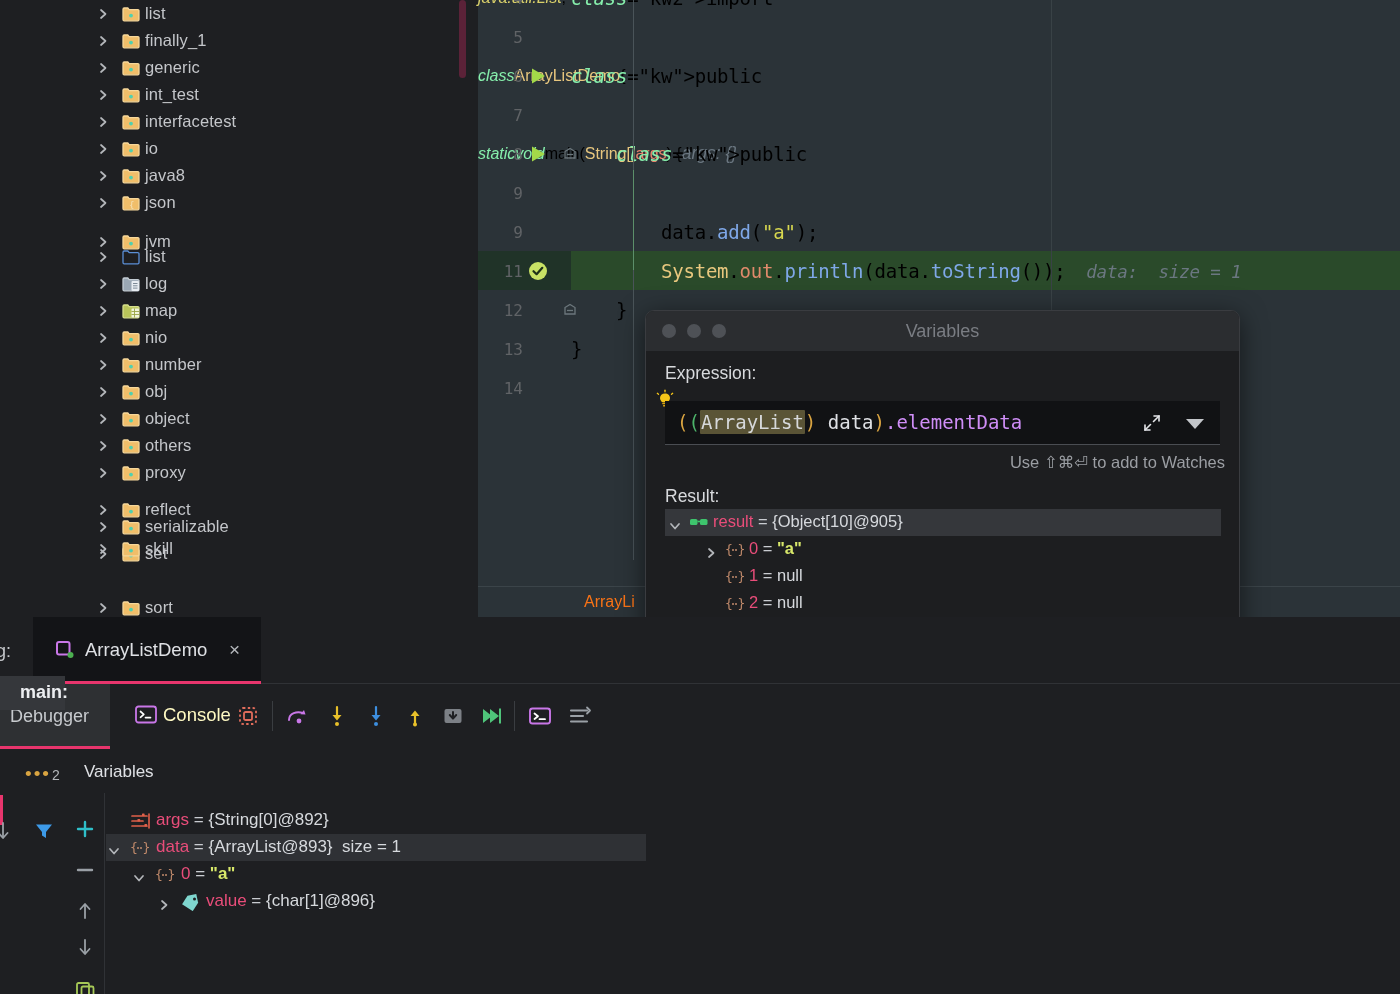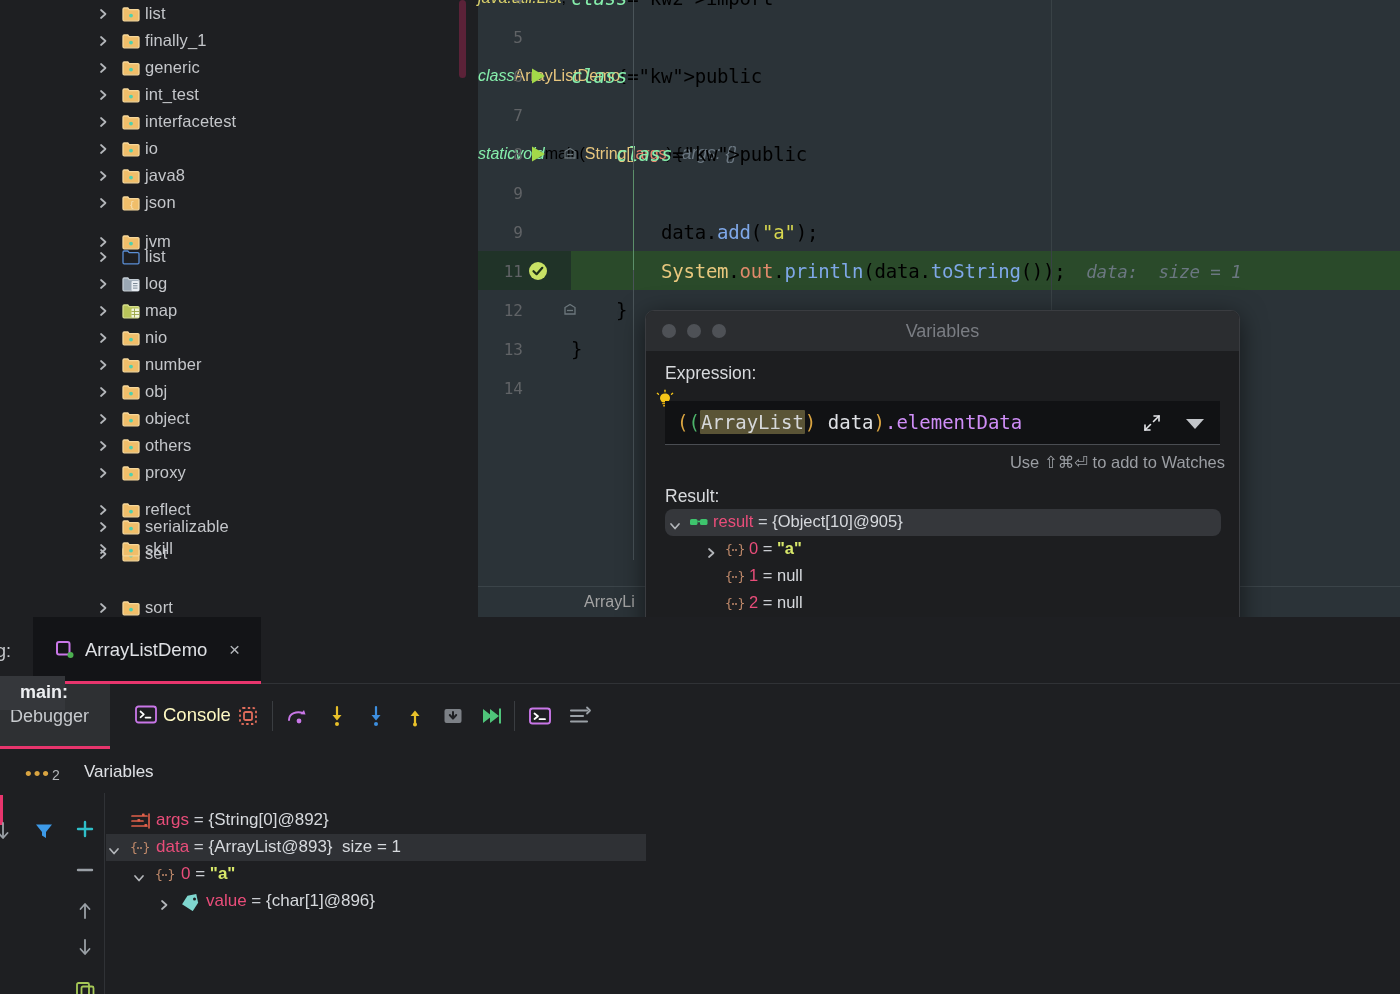--- a/index.html
+++ b/index.html
@@ -90,21 +90,21 @@
   .field { color: #e08a6b; }
   .param { color: #e8836b; }
   .hint { color: #6b7781; font-style: italic; font-size: 17.5px; }
 
   #editor-breadcrumb {
     position: absolute; left: 478px; top: 586px; width: 922px; height: 31px;
     background: #2b3338; border-top: 1px solid #3b4449;
   }
   #breadcrumb-text {
     position: absolute; left: 106px; top: 6px;
-    color: #a3a3a3; font-size: 16px;
+    color: #f97316; font-size: 16px;
   }
   #editor-left-pane-divider {
     position: absolute; left: 573px; top: 0; width: 1px; height: 586px;
     background: #394246;
   }
   #editor-bottom-shade {
     position: absolute; left: 478px; top: 560px; width: 922px; height: 26px;
     background: #2b3338;
   }
 
@@ -166,21 +166,21 @@
     position: absolute; left: 19px; top: 175px;
     color: #d8dadd; font-size: 17.5px;
   }
   #result-tree {
     position: absolute; left: 19px; top: 198px; width: 556px;
   }
   .res-row {
     position: relative; height: 27px; display: flex; align-items: center;
     font-size: 16.5px; white-space: nowrap;
   }
-  .res-row.selected { background: #35373b; border-radius: 8px; }
+  .res-row.selected { background: #35373b; }
   .res-chevron {
     position: absolute; width: 11px; height: 11px;
   }
   .res-vicon {
     position: absolute; width: 20px; height: 16px;
   }
   .res-text { position: absolute; }
   .v-name { color: #e94d7a; }
   .v-eq { color: #c9ccd1; }
   .v-val { color: #d6d9dd; }

